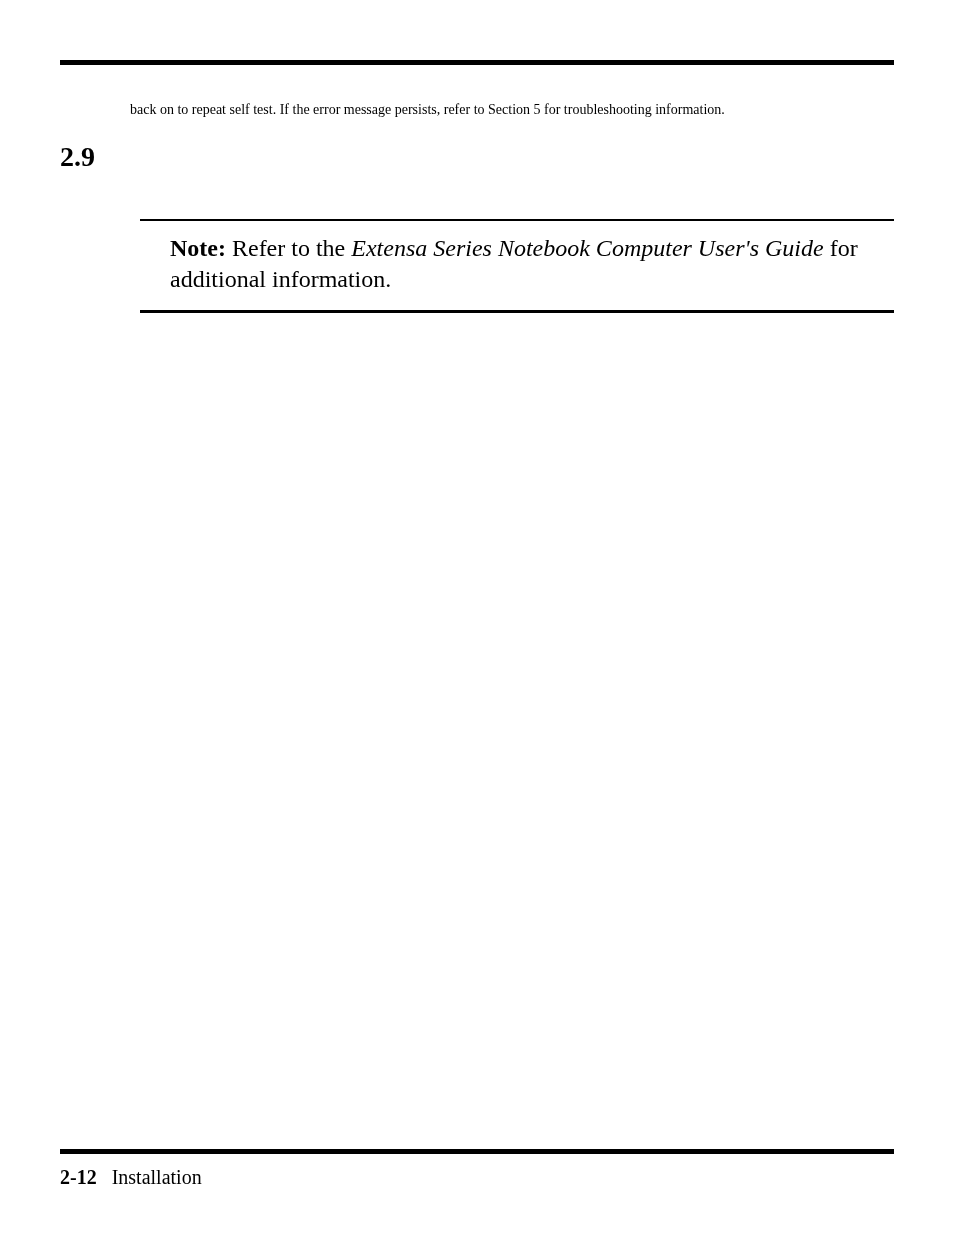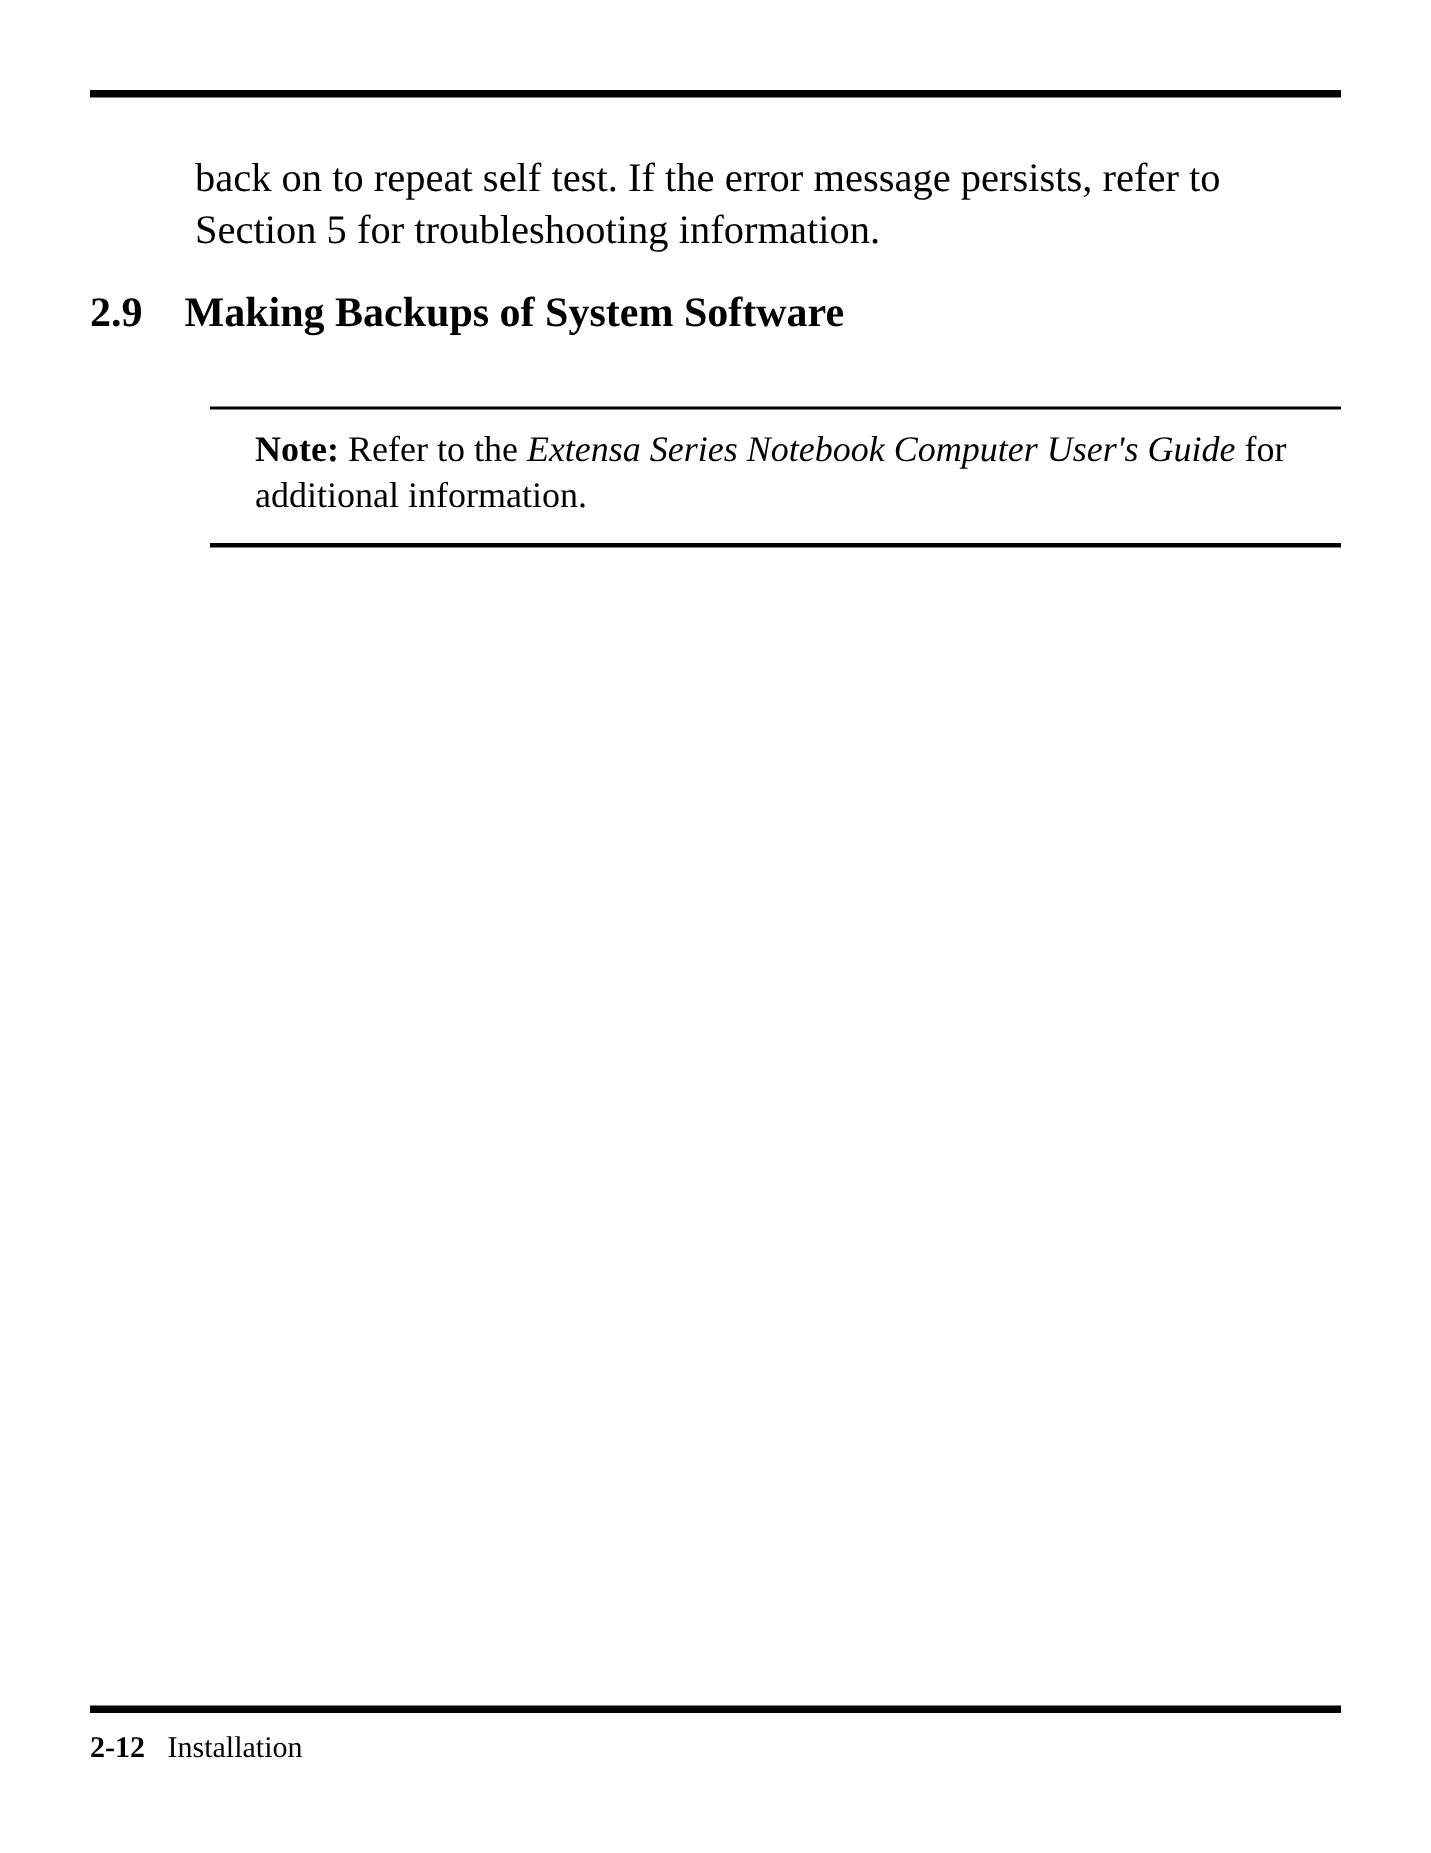--- a/index.html
+++ b/index.html
@@ -16,21 +16,21 @@
     .page {
       padding: 60px 60px 0 60px;
       position: relative;
       height: 100%;
     }
     .top-rule {
       border-top: 5px solid #000;
       margin-bottom: 36px;
     }
     .body-text {
-      font-size: 27px;
+      font-size: 14px;
       line-height: 1.3;
       margin-left: 70px;
       margin-right: 10px;
       margin-bottom: 18px;
     }
     .section-heading {
       font-size: 28px;
       font-weight: bold;
       margin: 22px 0 8px 0;
       display: flex;
@@ -43,41 +43,40 @@
       padding: 12px 8px 14px 30px;
       font-size: 24px;
       line-height: 1.3;
     }
     .bold { font-weight: bold; }
     .italic { font-style: italic; }
     .footer {
       position: absolute;
       left: 60px;
       right: 60px;
-      bottom: 58px;
+      bottom: 46px;
     }
     .bottom-rule {
       border-top: 5px solid #000;
       margin-bottom: 12px;
     }
     .footer-line {
       font-size: 20px;
     }
   </style>
 </head>
 <body>
 
 <div class="page">
   <div class="top-rule"></div>
 
   <p class="body-text">back on to repeat self test. If the error message persists, refer to Section 5 for troubleshooting information.</p>
 
   <h2 class="section-heading">
     <span>2.9</span>
-    <span>Making Backups of System Software</span>
   </h2>
 
 
   <div class="note-box">
     <span class="bold">Note:</span><span>  Refer to the </span><span class="italic">Extensa  Series Notebook Computer User's Guide</span><span> for additional information.</span>
   </div>
 
   <div class="footer">
     <div class="bottom-rule"></div>
     <div class="footer-line">

